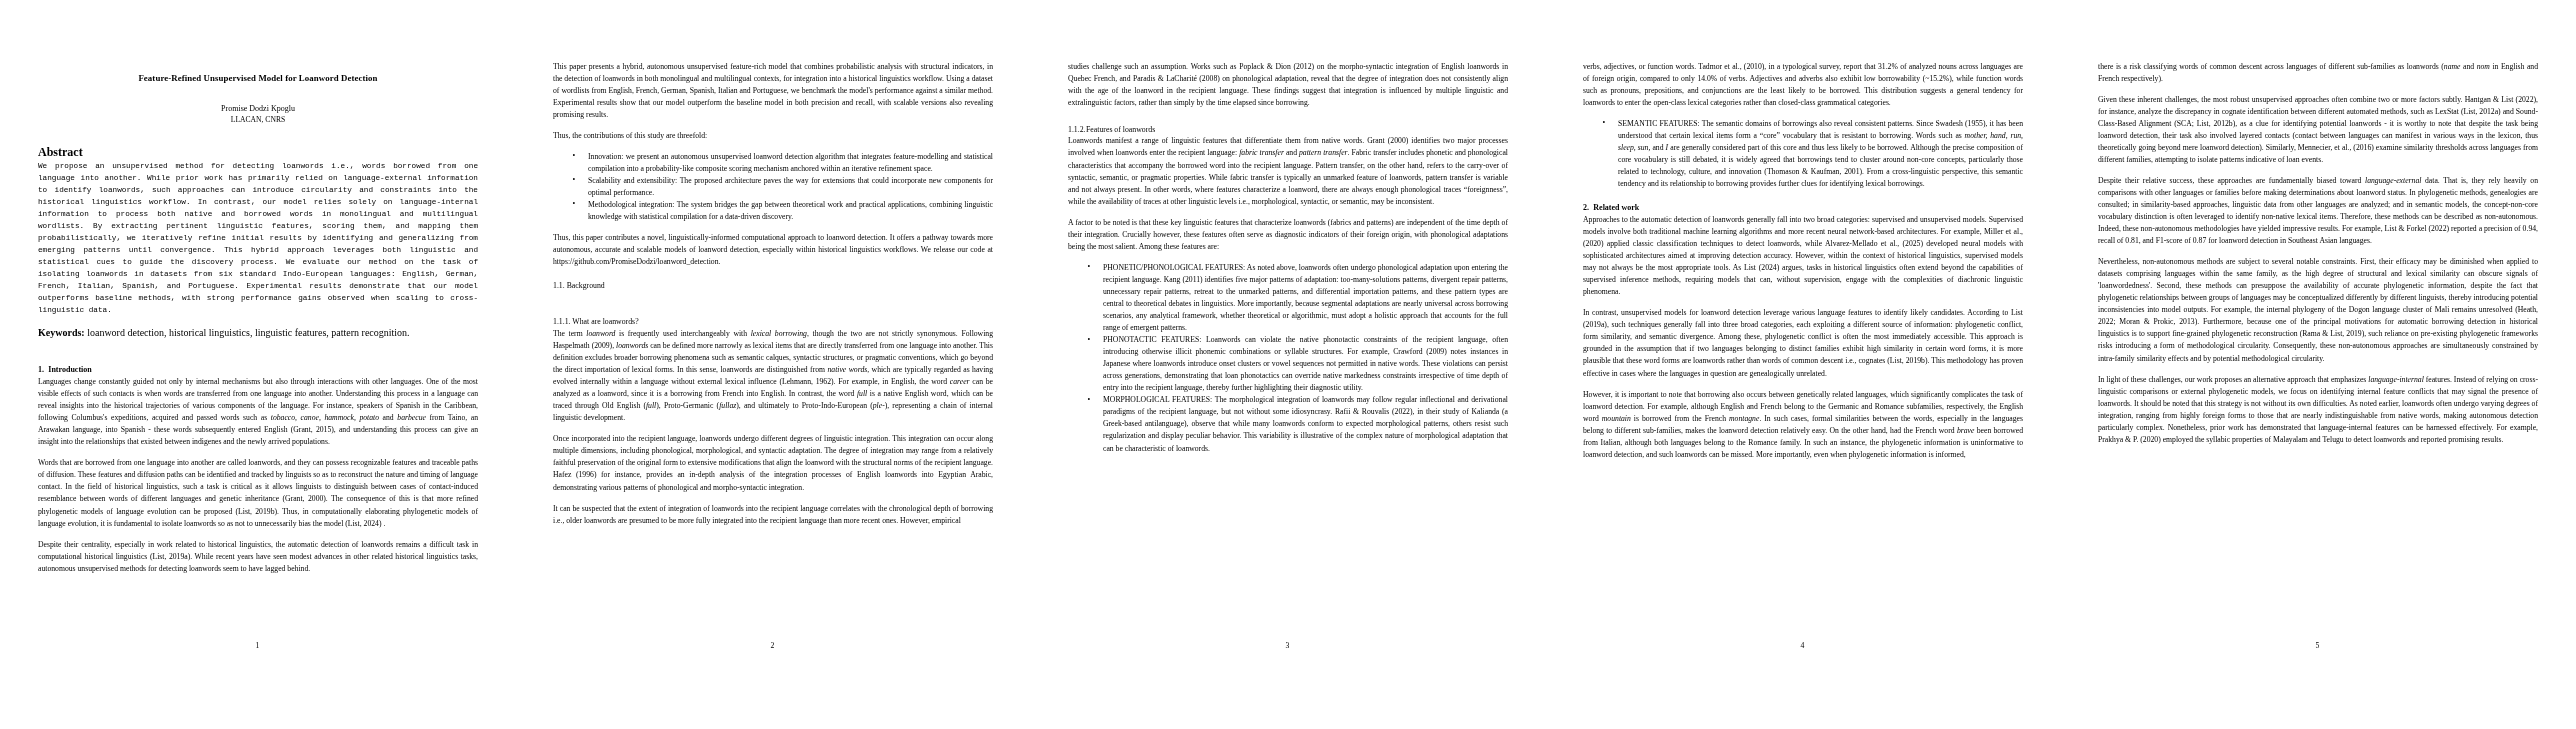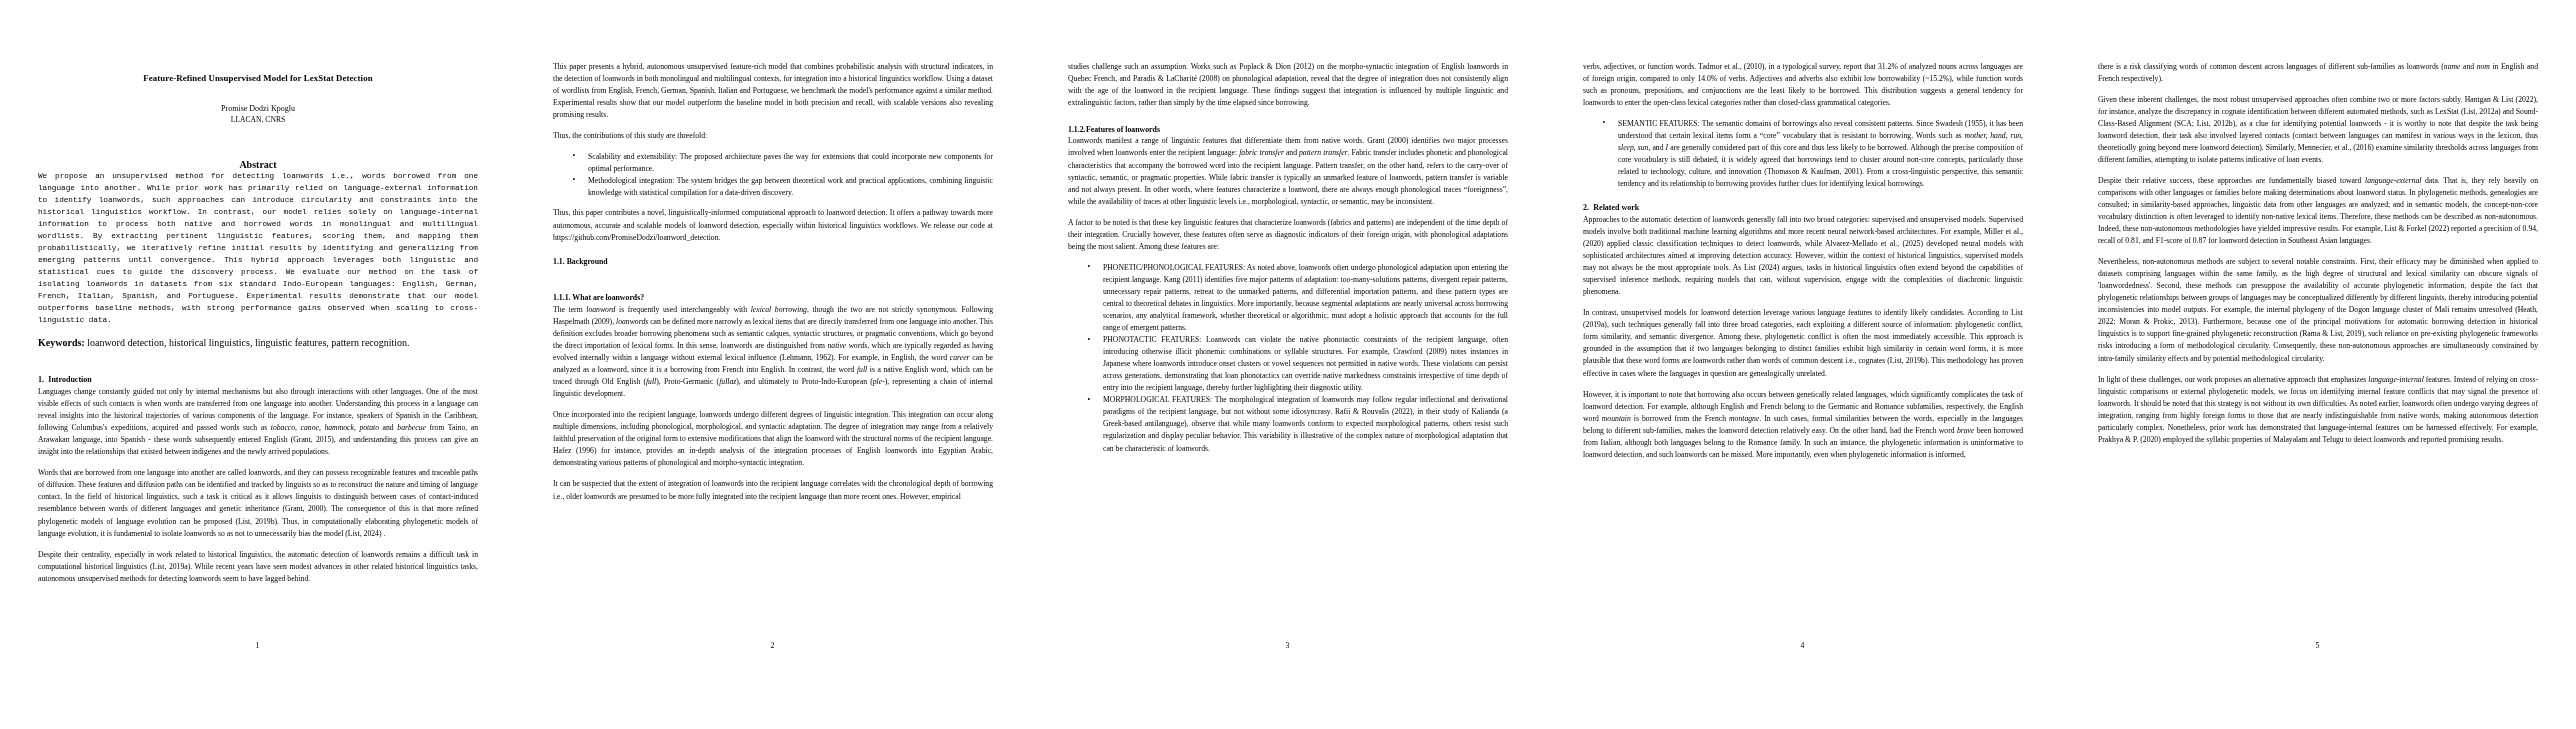--- a/index.html
+++ b/index.html
@@ -47,24 +47,24 @@
     margin: 20px 0 0 0;
     line-height: 1.3;
   }
   .affil {
     font-size: 7.6px;
     text-align: center;
     margin: 0.6px 0 0 0;
     line-height: 1.3;
   }
   .abstract-head {
-    font-size: 10px;
+    font-size: 12px;
     font-weight: bold;
-    text-align: center;
-    margin: 34px 0 0 0;
+    text-align: left;
+    margin: 20px 0 0 0;
   }
   p.body-text {
     font-size: 7.7px;
     line-height: 1.565;
     text-align: justify;
     margin: 0 0 9px 0;
     text-indent: 0;
     hyphens: none;
   }
   .abstract-body {
@@ -80,21 +80,21 @@
   .keywords b { font-weight: bold; }
   h2.sec {
     font-size: 8px;
     font-weight: bold;
     margin: 24px 0 0.6px 0;
     line-height: 1.3;
   }
   h2.sec .num { display: inline-block; min-width: 10.3px; }
   h3.subsec {
     font-size: 7.8px;
-    font-weight: bold;
+    font-weight: normal;
     margin: 13.4px 0 0.6px 0;
     line-height: 1.3;
   }
   h3.subsec.spaced-num .num { display: inline-block; min-width: 18px; }
   ul.bullets {
     list-style: none;
     margin: 8.5px 0 8.5px 0;
     padding: 0 0 0 0;
   }
   ul.bullets > li {
@@ -126,21 +126,21 @@
     font-size: 7.7px;
   }
 </style>
 </head>
 <body>
 
 <div id="pages">
 
   <div class="page">
     <div class="page-body">
-      <div class="doc-title">Feature-Refined Unsupervised Model for LexStat Detection</div>
+      <div class="doc-title">Feature-Refined Unsupervised Model for Loanword Detection</div>
       <div class="author">Promise Dodzi Kpoglu</div>
       <div class="affil">LLACAN, CNRS</div>
 
       <div class="abstract-head">Abstract</div>
       <p class="body-text abstract-body">We propose an unsupervised method for detecting loanwords i.e., words borrowed from one language into another. While prior work has primarily relied on language-external information to identify loanwords, such approaches can introduce circularity and constraints into the historical linguistics workflow. In contrast, our model relies solely on language-internal information to process both native and borrowed words in monolingual and multilingual wordlists. By extracting pertinent linguistic features, scoring them, and mapping them probabilistically, we iteratively refine initial results by identifying and generalizing from emerging patterns until convergence. This hybrid approach leverages both linguistic and statistical cues to guide the discovery process. We evaluate our method on the task of isolating loanwords in datasets from six standard Indo-European languages: English, German, French, Italian, Spanish, and Portuguese. Experimental results demonstrate that our model outperforms baseline methods, with strong performance gains observed when scaling to cross-linguistic data.</p>
 
       <p class="keywords"><b>Keywords:</b><span> loanword detection, historical linguistics, linguistic features, pattern recognition.</span></p>
 
       <h2 class="sec"><span class="num">1.</span><span>Introduction</span></h2>
 
@@ -151,20 +151,21 @@
     </div>
     <div class="page-num">1</div>
   </div>
 
   <div class="page">
     <div class="page-body">
       <p class="body-text" style="margin-top:25.5px">This paper presents a hybrid, autonomous unsupervised feature-rich model that combines probabilistic analysis with structural indicators, in the detection of loanwords in both monolingual and multilingual contexts, for integration into a historical linguistics workflow. Using a dataset of wordlists from English, French, German, Spanish, Italian and Portuguese, we benchmark the model's performance against a similar method. Experimental results show that our model outperform the baseline model in both precision and recall, with scalable versions also revealing promising results.</p>
       <p class="body-text">Thus, the contributions of this study are threefold:</p>
 
       <ul class="bullets">
+        <li>Innovation: we present an autonomous unsupervised loanword detection algorithm that integrates feature-modelling and statistical compilation into a probability-like composite scoring mechanism anchored within an iterative refinement space.</li>
         <li>Scalability and extensibility: The proposed architecture paves the way for extensions that could incorporate new components for optimal performance.</li>
         <li> Methodological integration: The system bridges the gap between theoretical work and practical applications, combining linguistic knowledge with statistical compilation for a data-driven discovery.</li>
       </ul>
 
       <p class="body-text">Thus, this paper contributes a novel, linguistically-informed computational approach to loanword detection. It offers a pathway towards more autonomous, accurate and scalable models of loanword detection, especially within historical linguistics workflows. We release our code at https://github.com/PromiseDodzi/loanword_detection.</p>
 
       <h3 class="subsec"><span>1.1.</span> <span>Background</span></h3>
 
       <h3 class="subsec" style="margin-top:26px"><span>1.1.1.</span> <span>What are loanwords?</span></h3>
 

